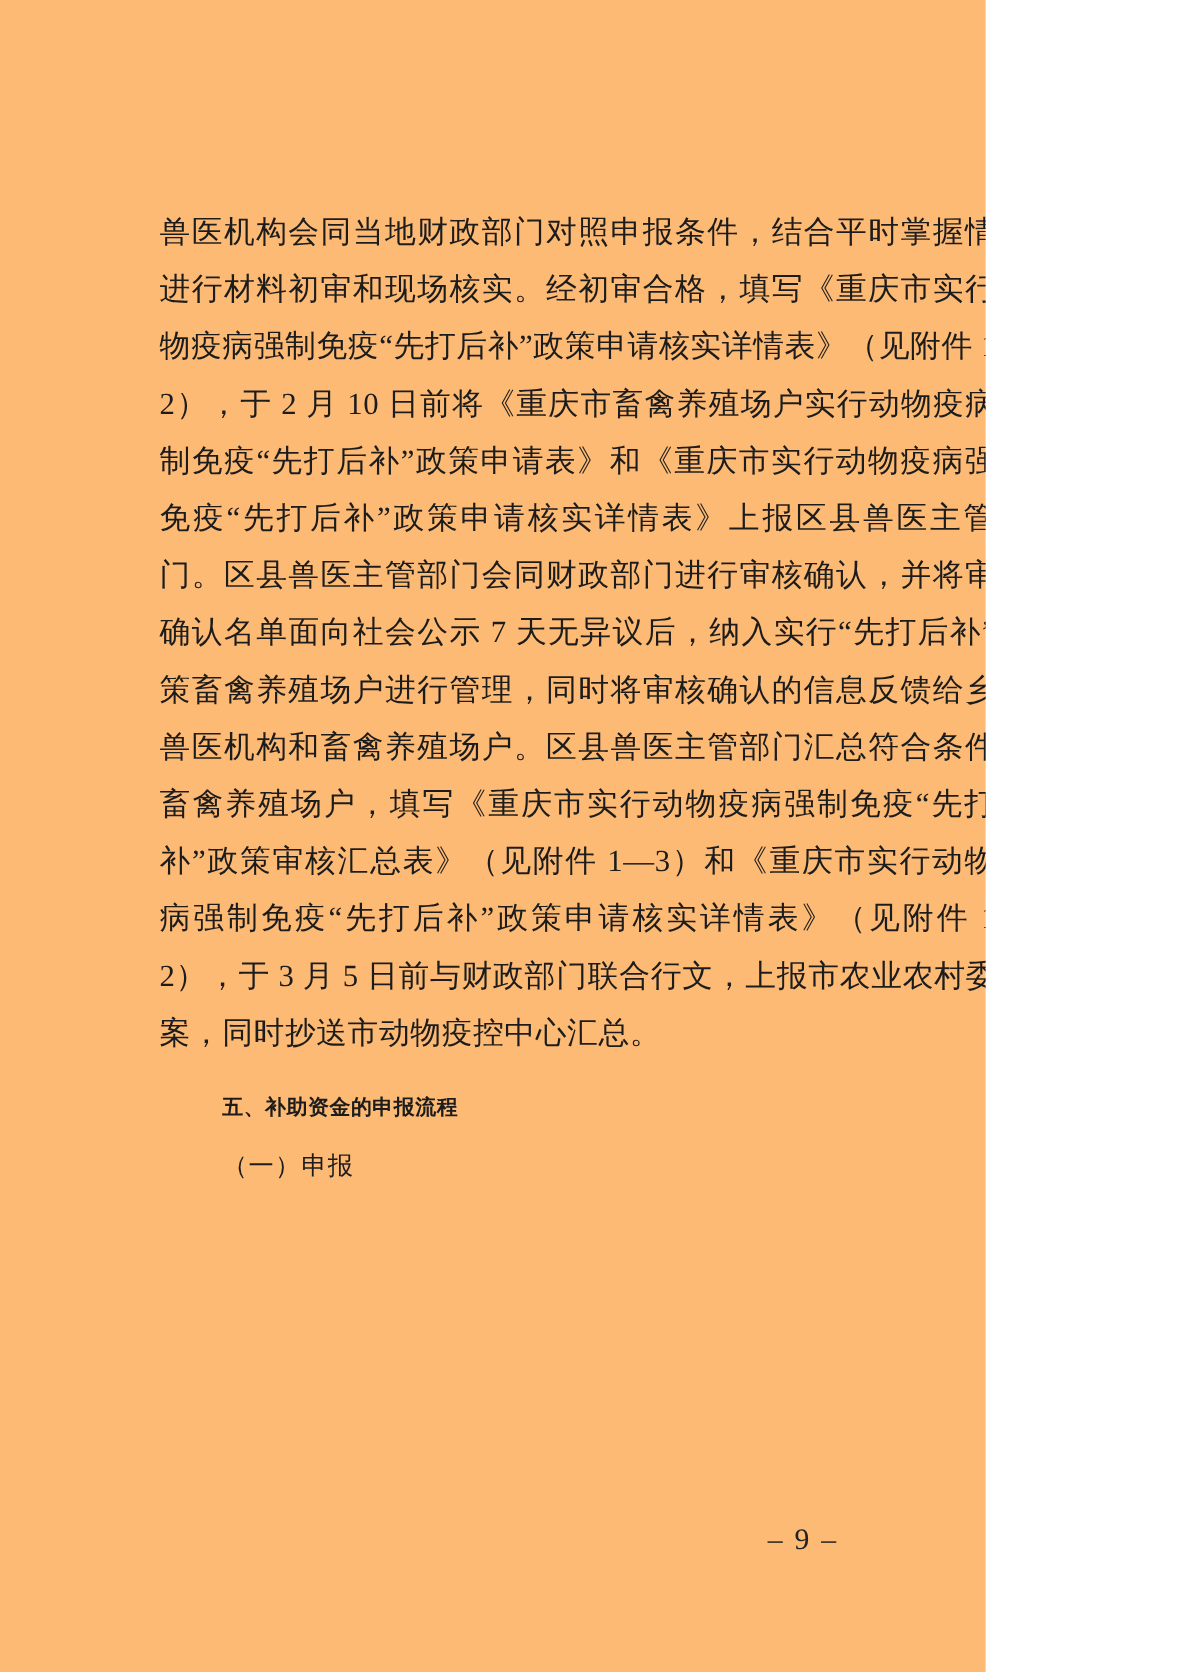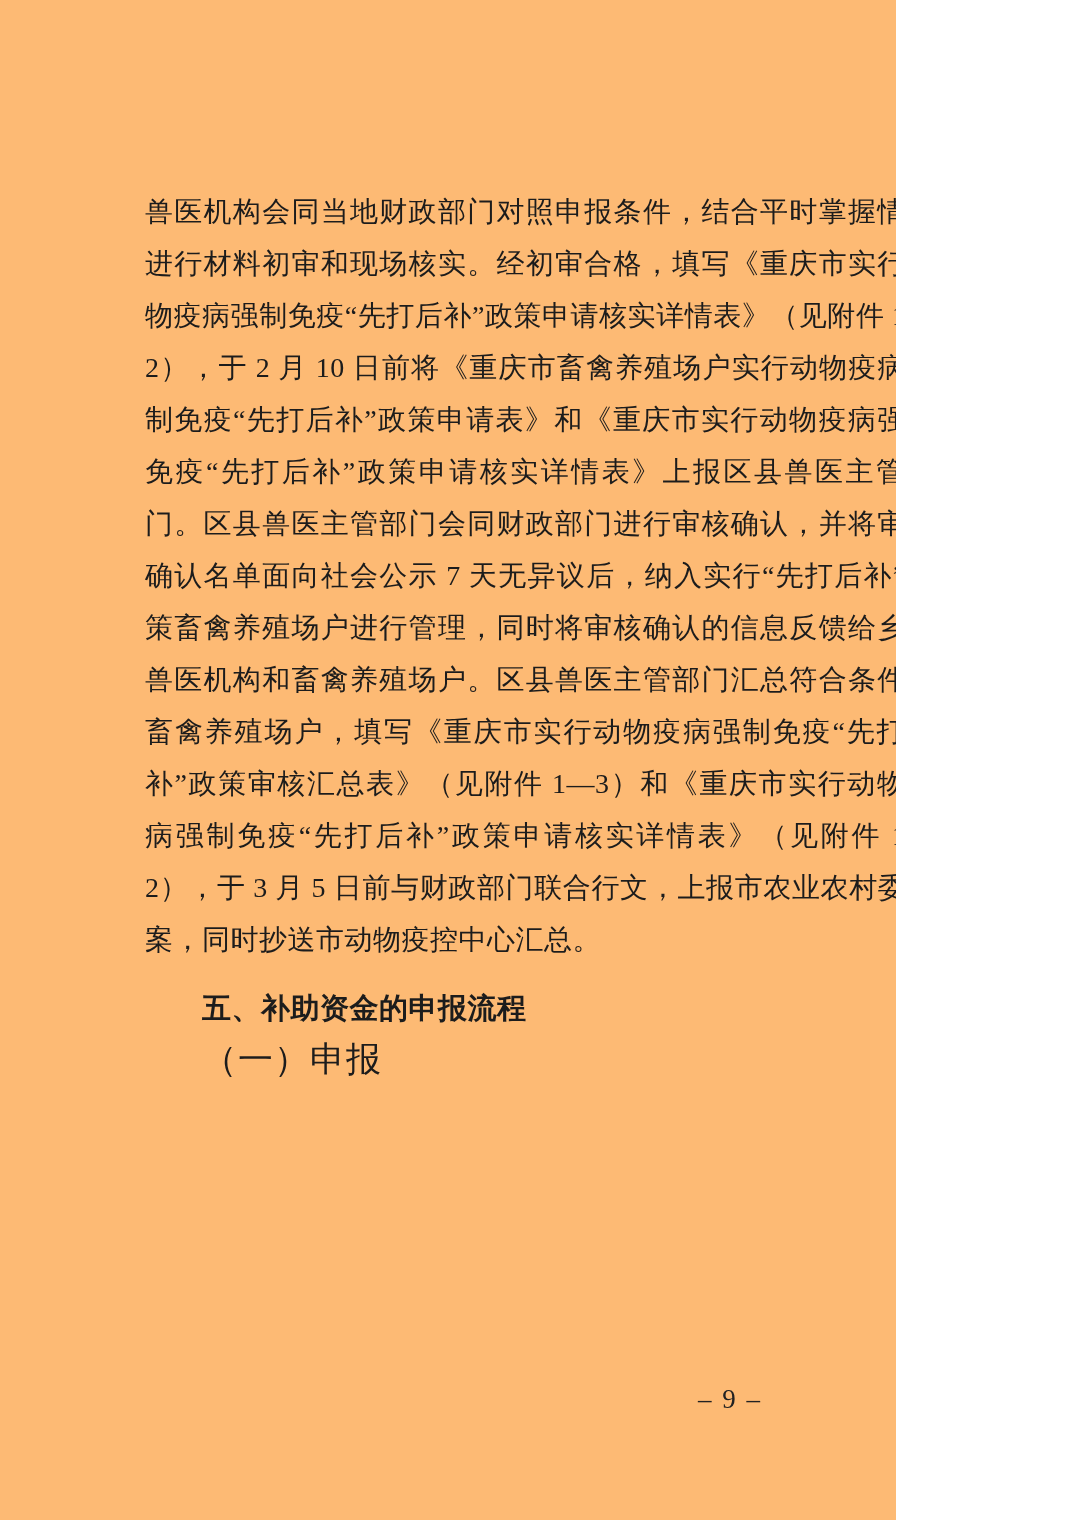--- a/index.html
+++ b/index.html
@@ -32,30 +32,30 @@
     letter-spacing: 0.5px;
   }
   .para.cont {
     text-indent: 0;
   }
   .para.indent {
     text-indent: 57px;
   }
   .heading {
     margin: 16px 0 0 0;
-    font-size: 29px;
+    font-size: 19px;
     line-height: 52px;
     font-weight: 700;
     font-family: "Liberation Sans", "DejaVu Sans", sans-serif;
     text-indent: 57px;
     letter-spacing: 0.5px;
   }
   .sub {
     margin: 0;
-    font-size: 35px;
+    font-size: 23px;
     line-height: 52px;
     font-weight: 400;
     text-indent: 57px;
     letter-spacing: 1px;
   }
   .pagenum {
     position: absolute;
     top: 1383px;
     right: 134px;
     font-size: 27px;

